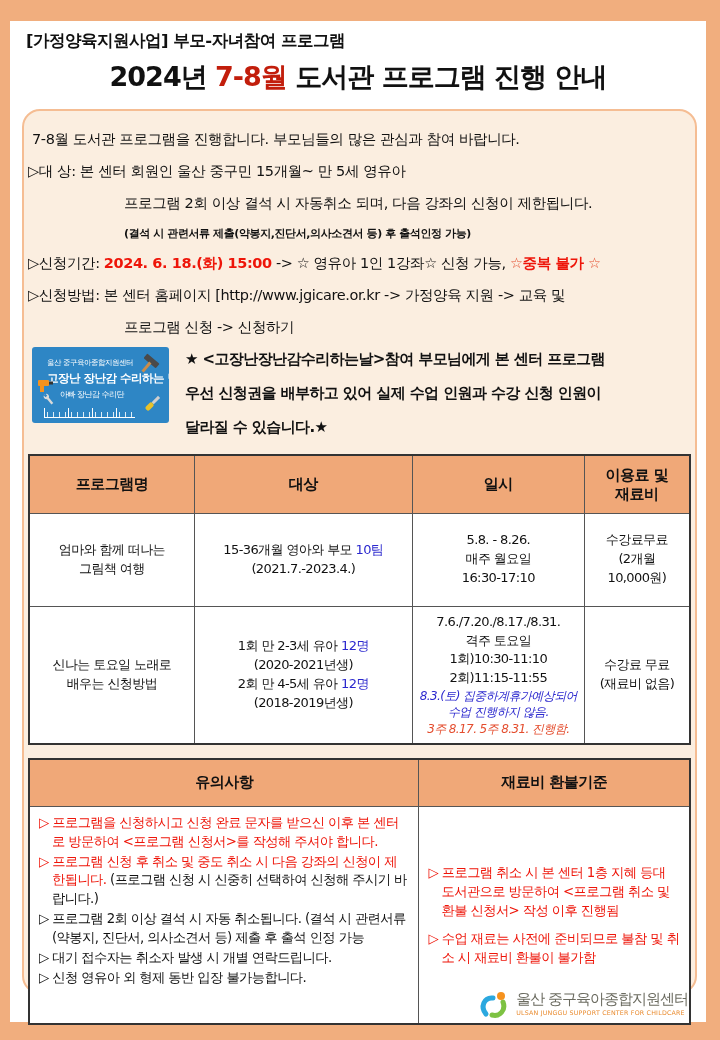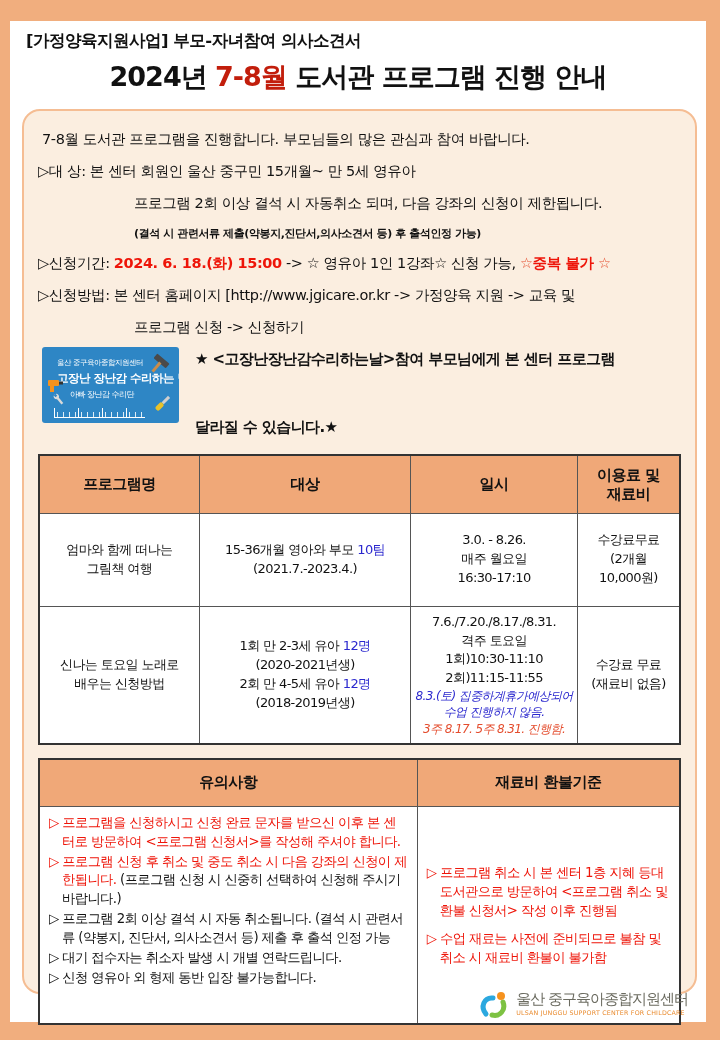--- a/index.html
+++ b/index.html
@@ -21,21 +21,21 @@
     text-align:center;font-size:27px;font-weight:800;letter-spacing:-1px;margin-top:7px;
   }
   .main-title .hl{color:#C21E0C;}
   .content-box{
     box-sizing:border-box;
     margin:14px 9px 0 12px;
     height:885px;
     background:#FBEEE0;
     border:2px solid #F5BD93;
     border-radius:18px;
-    padding:10px 14px;
+    padding:10px 4px;
     font-size:14.5px;
     letter-spacing:-0.4px;
   }
   .content-box p{margin:0;}
   .greeting{margin:9px 0 0 4px !important;}
   .ln{margin-top:13px !important;}
   .indent{margin-left:96px !important;}
   .bold{font-weight:700;margin-top:20px;}
   .note2{font-size:11px;}
   .red{color:#EE1509;}
@@ -88,21 +88,21 @@
   .logo-row{position:absolute;right:18px;bottom:3px;display:flex;align-items:center;}
   .logo-text{margin-left:6px;}
   .logo-name{font-size:15px;color:#6B6B60;letter-spacing:-1px;line-height:1;}
   .logo-sub{font-size:6.3px;color:#E98A2D;letter-spacing:0.2px;margin-top:2px;}
 </style>
 </head>
 <body>
 
 <div class="panel">
 
-  <div class="category">[가정양육지원사업] 부모-자녀참여 의사소견서</div>
+  <div class="category">[가정양육지원사업] 부모-자녀참여 프로그램</div>
 
   <div class="main-title"><span>2024년 </span><span class="hl">7-8월</span><span> 도서관 프로그램 진행 안내</span></div>
 
   <div class="content-box">
 
     <p class="greeting">7-8월 도서관 프로그램을 진행합니다. 부모님들의 많은 관심과 참여 바랍니다.</p>
 
     <p class="ln">▷대  상: 본 센터 회원인 울산 중구민 15개월~ 만 5세 영유아</p>
     <p class="ln indent">프로그램 2회 이상 결석 시 자동취소 되며, 다음 강좌의 신청이 제한됩니다.</p>
     <p class="ln indent bold note2">(결석 시 관련서류 제출(약봉지,진단서,의사소견서 등) 후 출석인정 가능)</p>
@@ -138,21 +138,21 @@
         </svg>
         <svg class="icon-abs" style="bottom:8px;right:6px;" width="22" height="22">
           <g transform="rotate(45 11 11)">
             <rect x="9.5" y="1" width="3" height="9" fill="#cfcfcf"></rect>
             <rect x="8.5" y="10" width="5" height="9" rx="2" fill="#e8c22a"></rect>
           </g>
         </svg>
       </div>
       <div class="priority-note">
         <span>★ &lt;고장난장난감수리하는날&gt;참여 부모님에게 본 센터 프로그램</span><br>
-        <br>
+        <span>우선 신청권을 배부하고 있어 실제 수업 인원과 수강 신청 인원이</span><br>
         <span>달라질 수 있습니다.★</span>
       </div>
     </div>
 
     <table class="program-table">
       <colgroup>
           <col style="width:25%">
           <col style="width:33%">
           <col style="width:26%">
           <col style="width:16%">
@@ -160,21 +160,21 @@
       <tbody>
           <tr class="th-h">
         <th>프로그램명</th>
         <th>대상</th>
         <th>일시</th>
         <th><span>이용료 및</span><br><span>재료비</span></th>
       </tr>
       <tr class="row1">
         <td class="cell-name"><span>엄마와 함께 떠나는</span><br><span>그림책 여행</span></td>
         <td><span>15-36개월 영아와 부모 </span><span class="blue">10팀</span><br><span>(2021.7.-2023.4.)</span></td>
-        <td><span>3.0. - 8.26.</span><br><span>매주 월요일</span><br><span>16:30-17:10</span></td>
+        <td><span>5.8. - 8.26.</span><br><span>매주 월요일</span><br><span>16:30-17:10</span></td>
         <td><span>수강료무료</span><br><span>(2개월</span><br><span>10,000원)</span></td>
       </tr>
       <tr class="row2">
         <td class="cell-name"><span>신나는 토요일 노래로</span><br><span>배우는 신청방법</span></td>
         <td><span>1회 만 2-3세 유아 </span><span class="blue">12명</span><br><span>(2020-2021년생)</span><br><span>2회 만 4-5세 유아 </span><span class="blue">12명</span><br><span>(2018-2019년생)</span></td>
         <td><span>7.6./7.20./8.17./8.31.</span><br><span>격주 토요일</span><br><span>1회)10:30-11:10</span><br><span>2회)11:15-11:55</span><br><span class="blue sched-small"><span>8.3.(토) 집중하계휴가예상되어</span><br><span>수업 진행하지 않음.</span></span><span class="soft-red sched-small">3주 8.17. 5주 8.31. 진행함.</span></td>
         <td><span>수강료 무료</span><br><span>(재료비 없음)</span></td>
       </tr>
     </tbody>
       </table>

